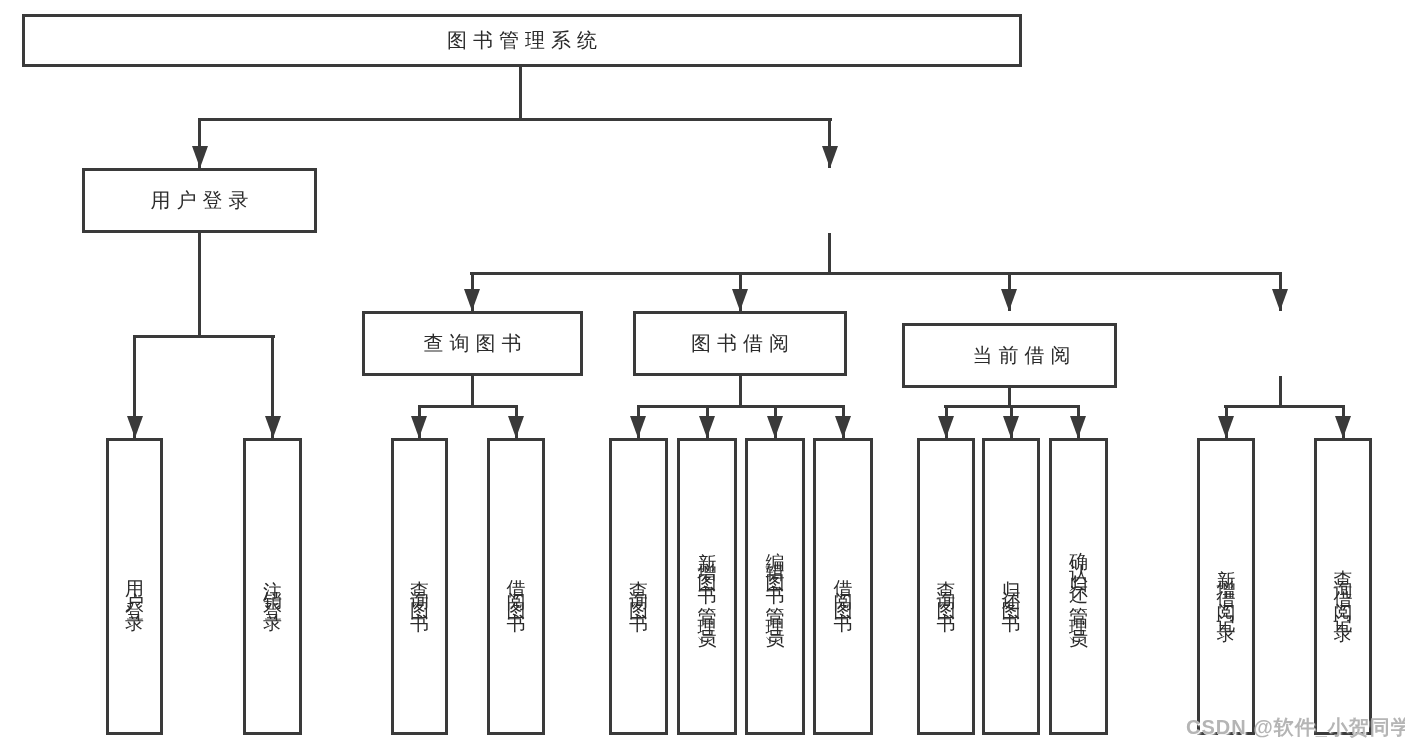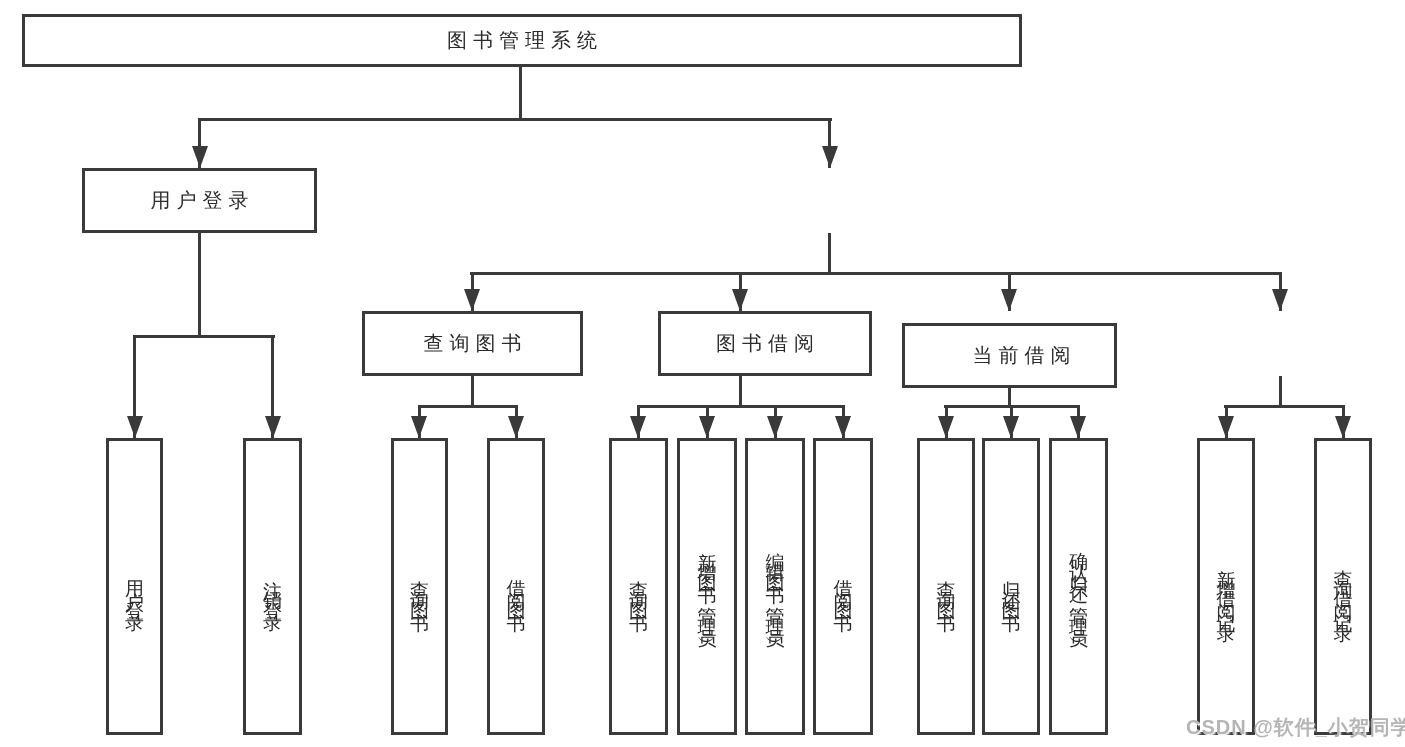--- a/index.html
+++ b/index.html
@@ -96,21 +96,21 @@
   <div class="vline" style="left:471px;top:272px;height:39px;"></div>
   <div class="arrow" style="left:464px;top:289px;"></div>
   <div class="vline" style="left:739px;top:272px;height:39px;"></div>
   <div class="arrow" style="left:732px;top:289px;"></div>
   <div class="vline" style="left:1008px;top:272px;height:39px;"></div>
   <div class="arrow" style="left:1001px;top:289px;"></div>
   <div class="vline" style="left:1279px;top:272px;height:39px;"></div>
   <div class="arrow" style="left:1272px;top:289px;"></div>
 
   <div class="box hlabel" style="left:362px;top:311px;width:221px;height:65px;">查询图书</div>
-  <div class="box hlabel" style="left:658px;top:311px;width:214px;height:65px;">图书借阅</div>
+  <div class="box hlabel" style="left:633px;top:311px;width:214px;height:65px;">图书借阅</div>
   <div class="box hlabel" style="left:902px;top:323px;width:215px;height:65px;padding-left:24px;">当前借阅</div>
 
   <div class="vline" style="left:471px;top:376px;height:31px;"></div>
   <div class="hline" style="left:418px;top:405px;width:100px;"></div>
   <div class="vline" style="left:418px;top:405px;height:33px;"></div>
   <div class="arrow" style="left:411px;top:416px;"></div>
   <div class="vline" style="left:515px;top:405px;height:33px;"></div>
   <div class="arrow" style="left:508px;top:416px;"></div>
 
   <div class="vline" style="left:739px;top:376px;height:31px;"></div>

